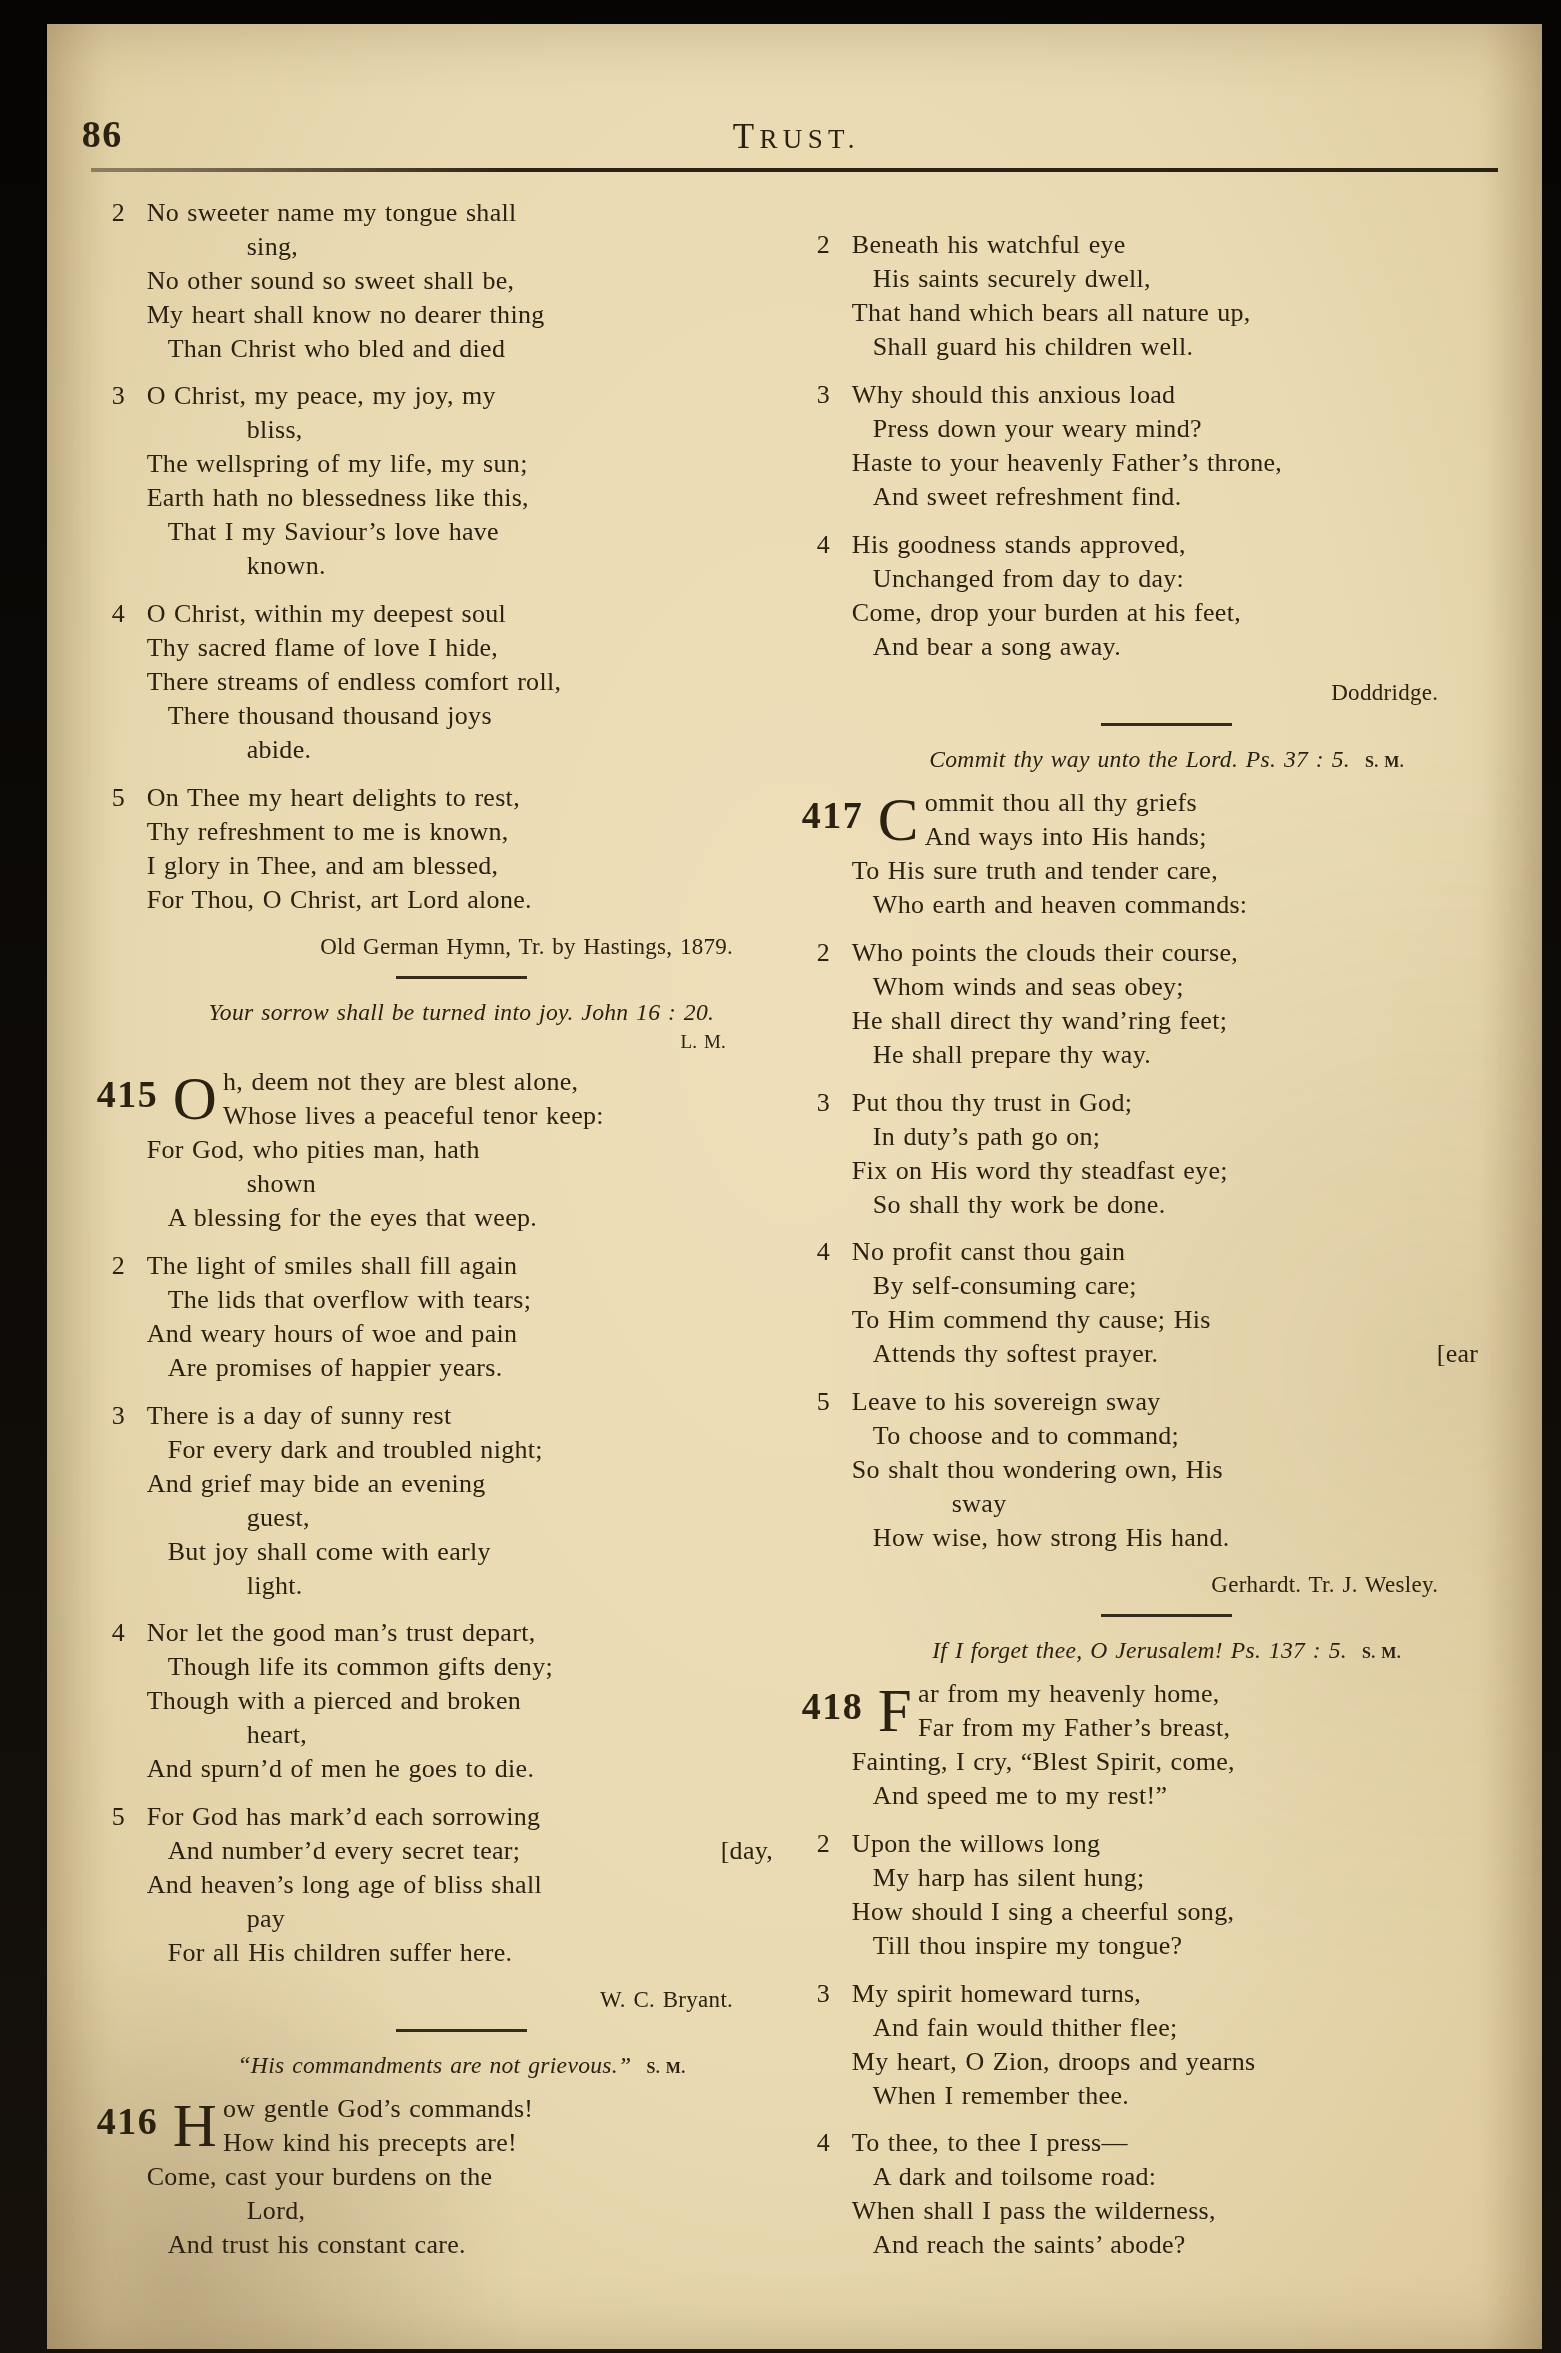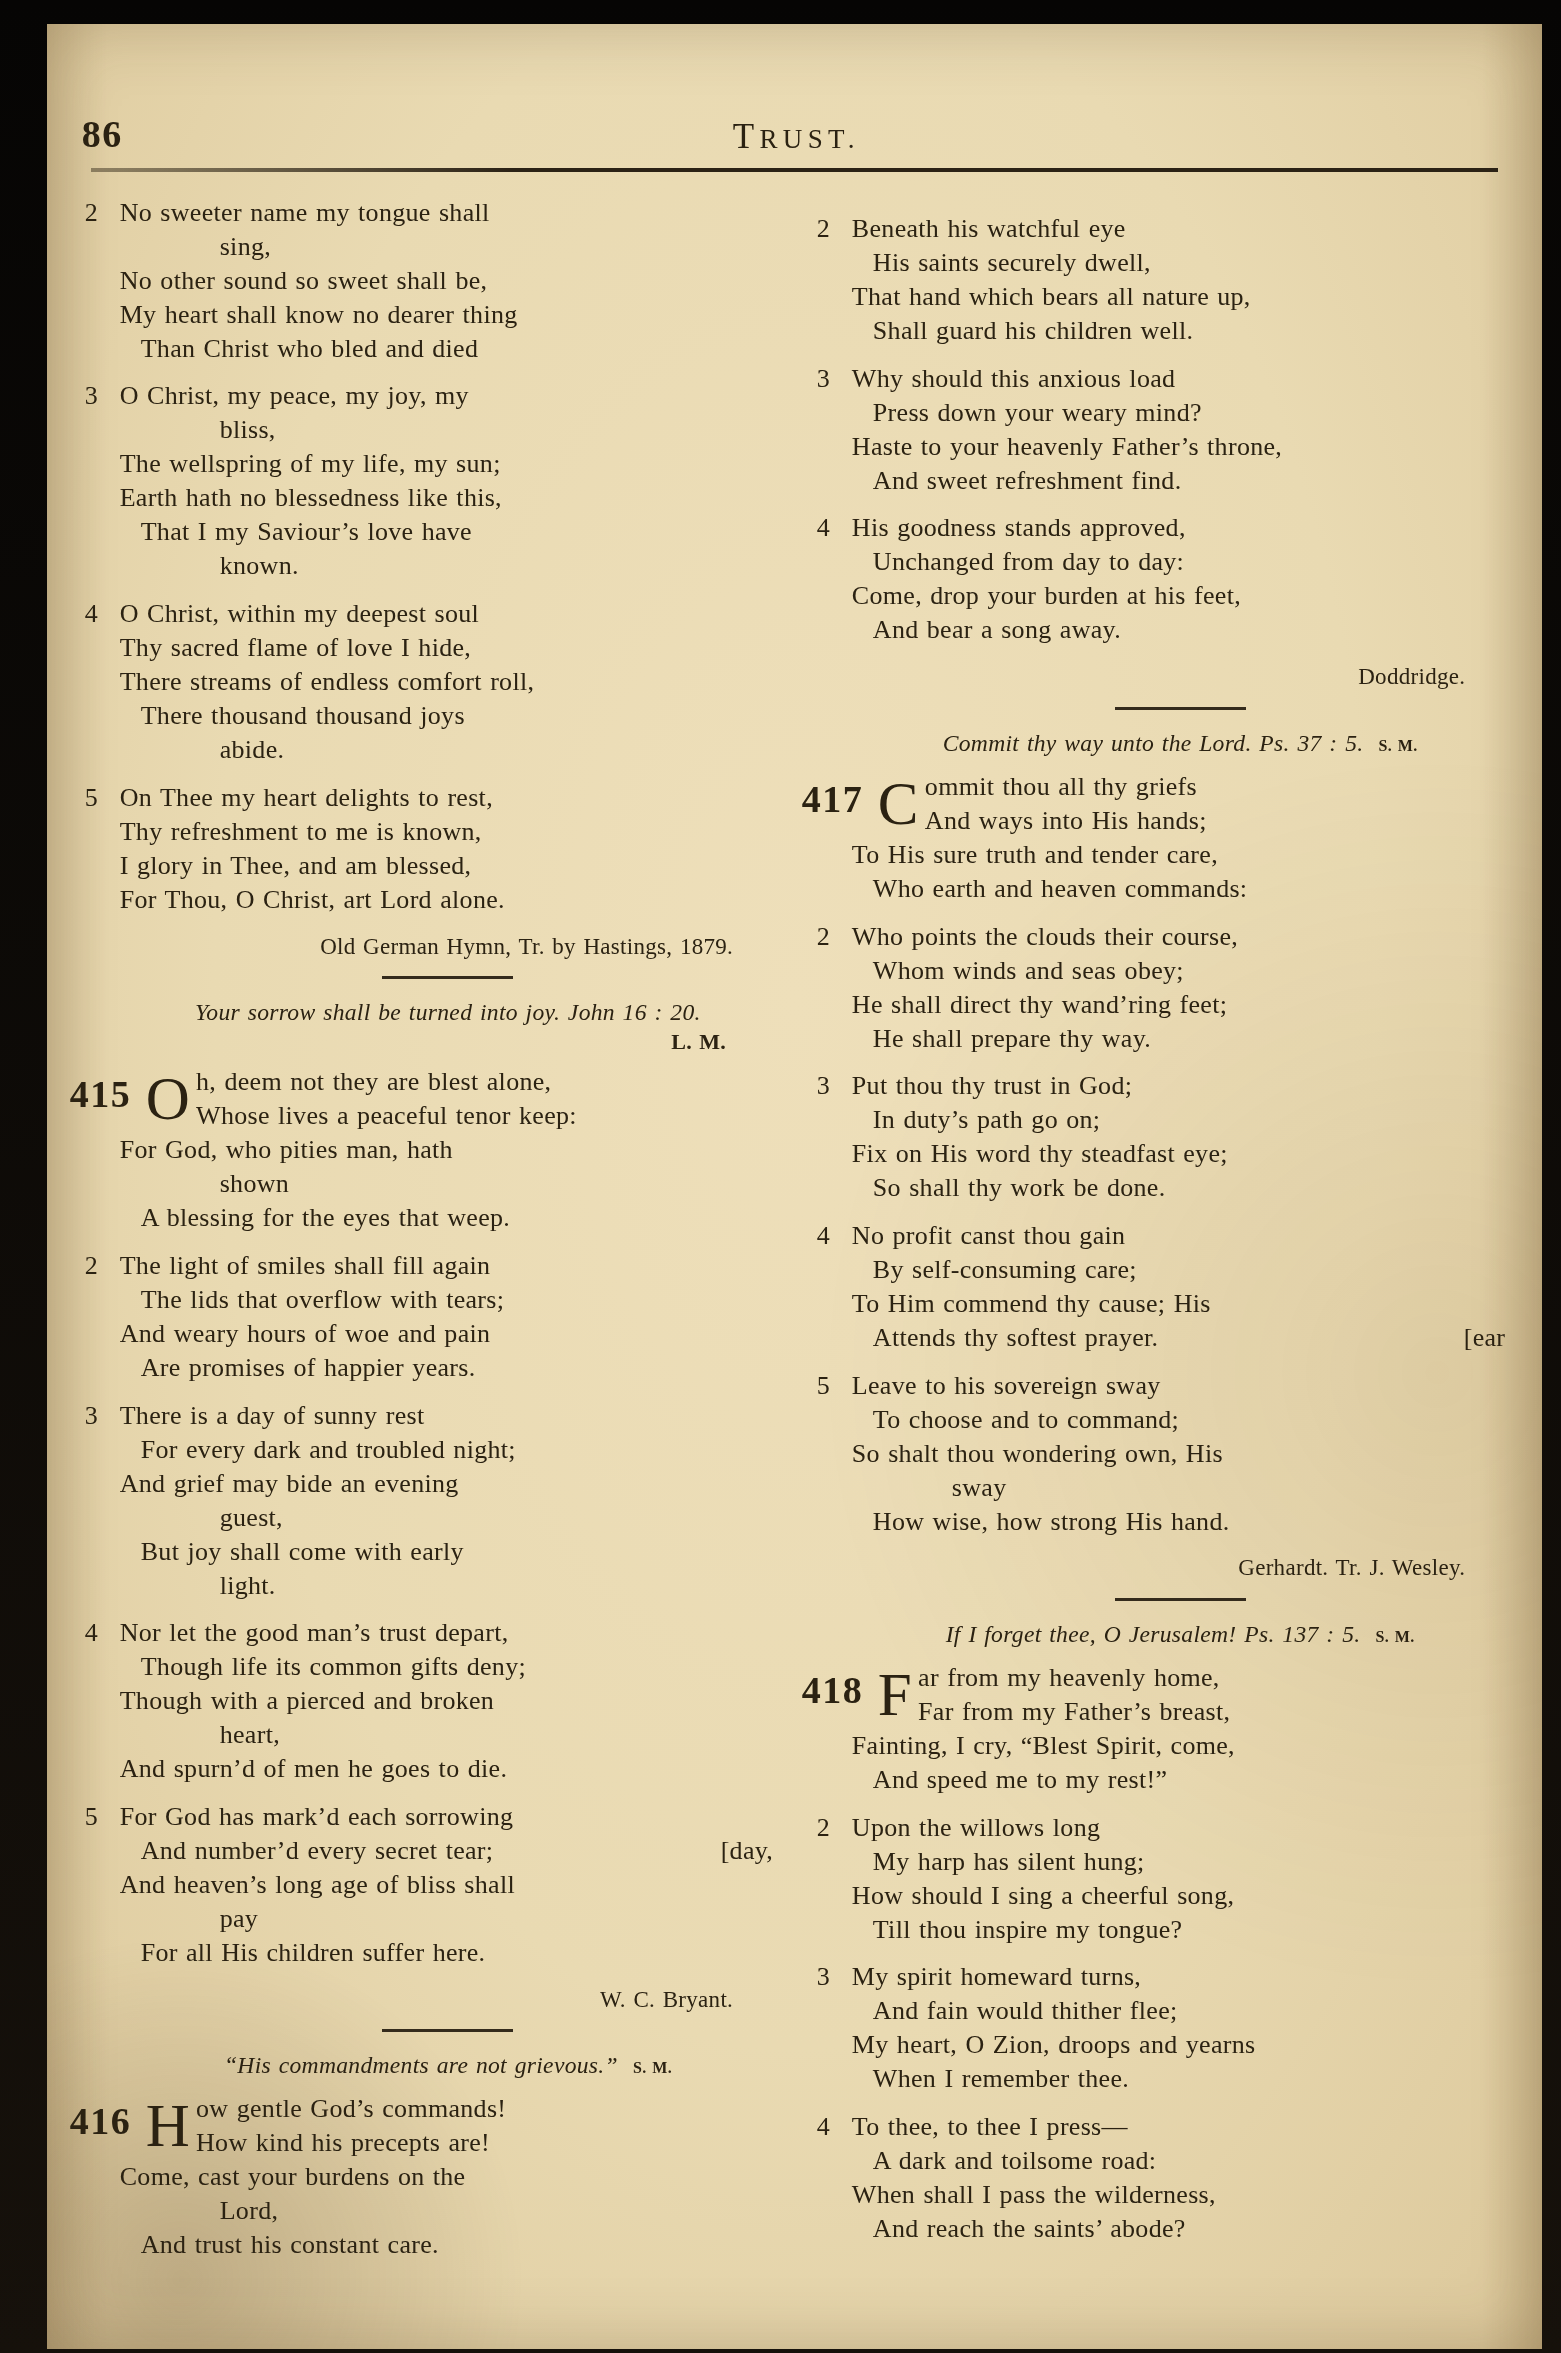--- a/index.html
+++ b/index.html
@@ -37,21 +37,21 @@
     position: absolute; left: 4px; right: 0; top: 7.6px;
     text-align: center; font-size: 27px; letter-spacing: 5.3px;
   }
   .page-title::first-letter { font-size: 35px; }
   .header-rule {
     height: 3.8px; margin: 12px 44px 0 44px;
     background: linear-gradient(90deg, rgba(43,34,18,0.45) 0%, #2b2215 30%, #2b2215 100%);
   }
 
   
-  .columns { display: flex; align-items: center; margin-top: 21px; padding: 0 23px; }
+  .columns { display: flex; align-items: flex-end; margin-top: 21px; padding: 0 50px; }
   .col {
     flex: 1 1 0;
     padding: 3px 10.7px 0 50px;
     font-size: 26px;
     line-height: 34px;
     letter-spacing: 0.3px;
     word-spacing: 1.5px;
   }
   .col-divider { width: 3px; background: #2b2316; margin: 0 6px; }
 
@@ -77,21 +77,21 @@
     margin-right: 6px;
   }
   .head-lines { flex: 1 1 auto; padding-top: 0; }
   .head-lines .hl { height: 34px; }
 
   
   .epigraph-wrap { margin: 6px 0 9px 0; }
   .epigraph { font-style: italic; font-size: 23.6px; text-align: center; line-height: 30px; }
   .epigraph .meter { font-style: normal; font-weight: bold; font-size: 16px; margin-left: 15px; }
   .meter-line {
-    font-weight: bold; font-size: 22px; line-height: 29px;
+    font-weight: normal; font-size: 19px; line-height: 29px;
     text-align: right; padding-right: 50px;
   }
   .attribution {
     text-align: right; padding-right: 43px;
     font-size: 23px; line-height: 32px;
     margin: 1.5px 0 6px 0;
   }
   .rule { width: 131px; height: 3px; background: #342b1c; margin: 13.7px auto 18px auto; }
 </style>
 </head>

